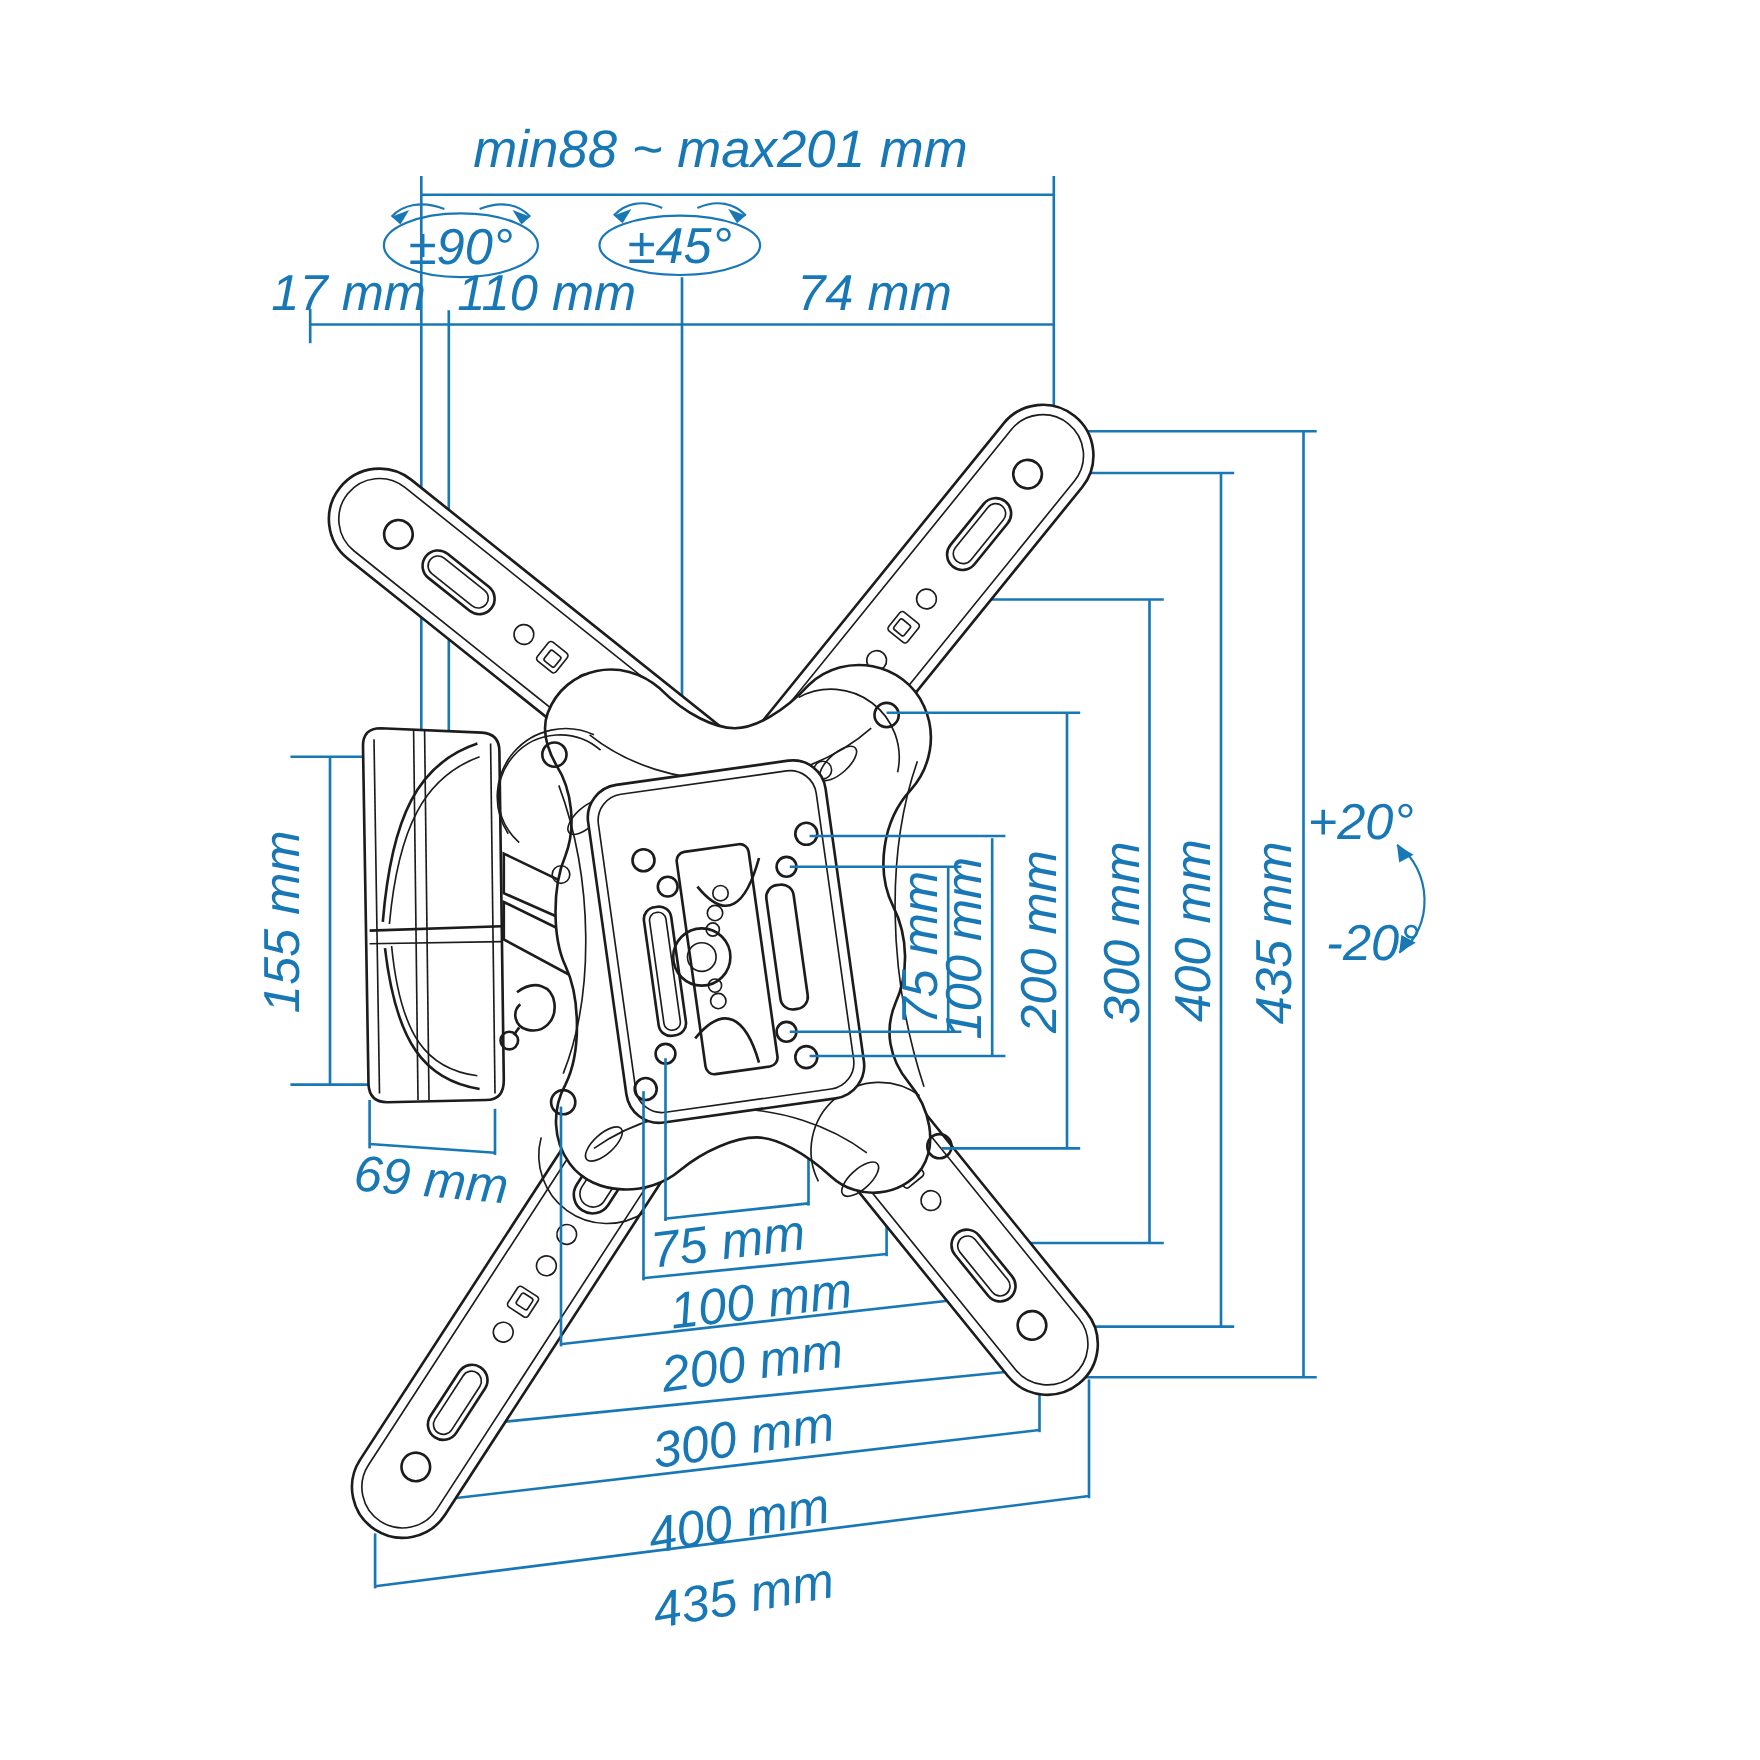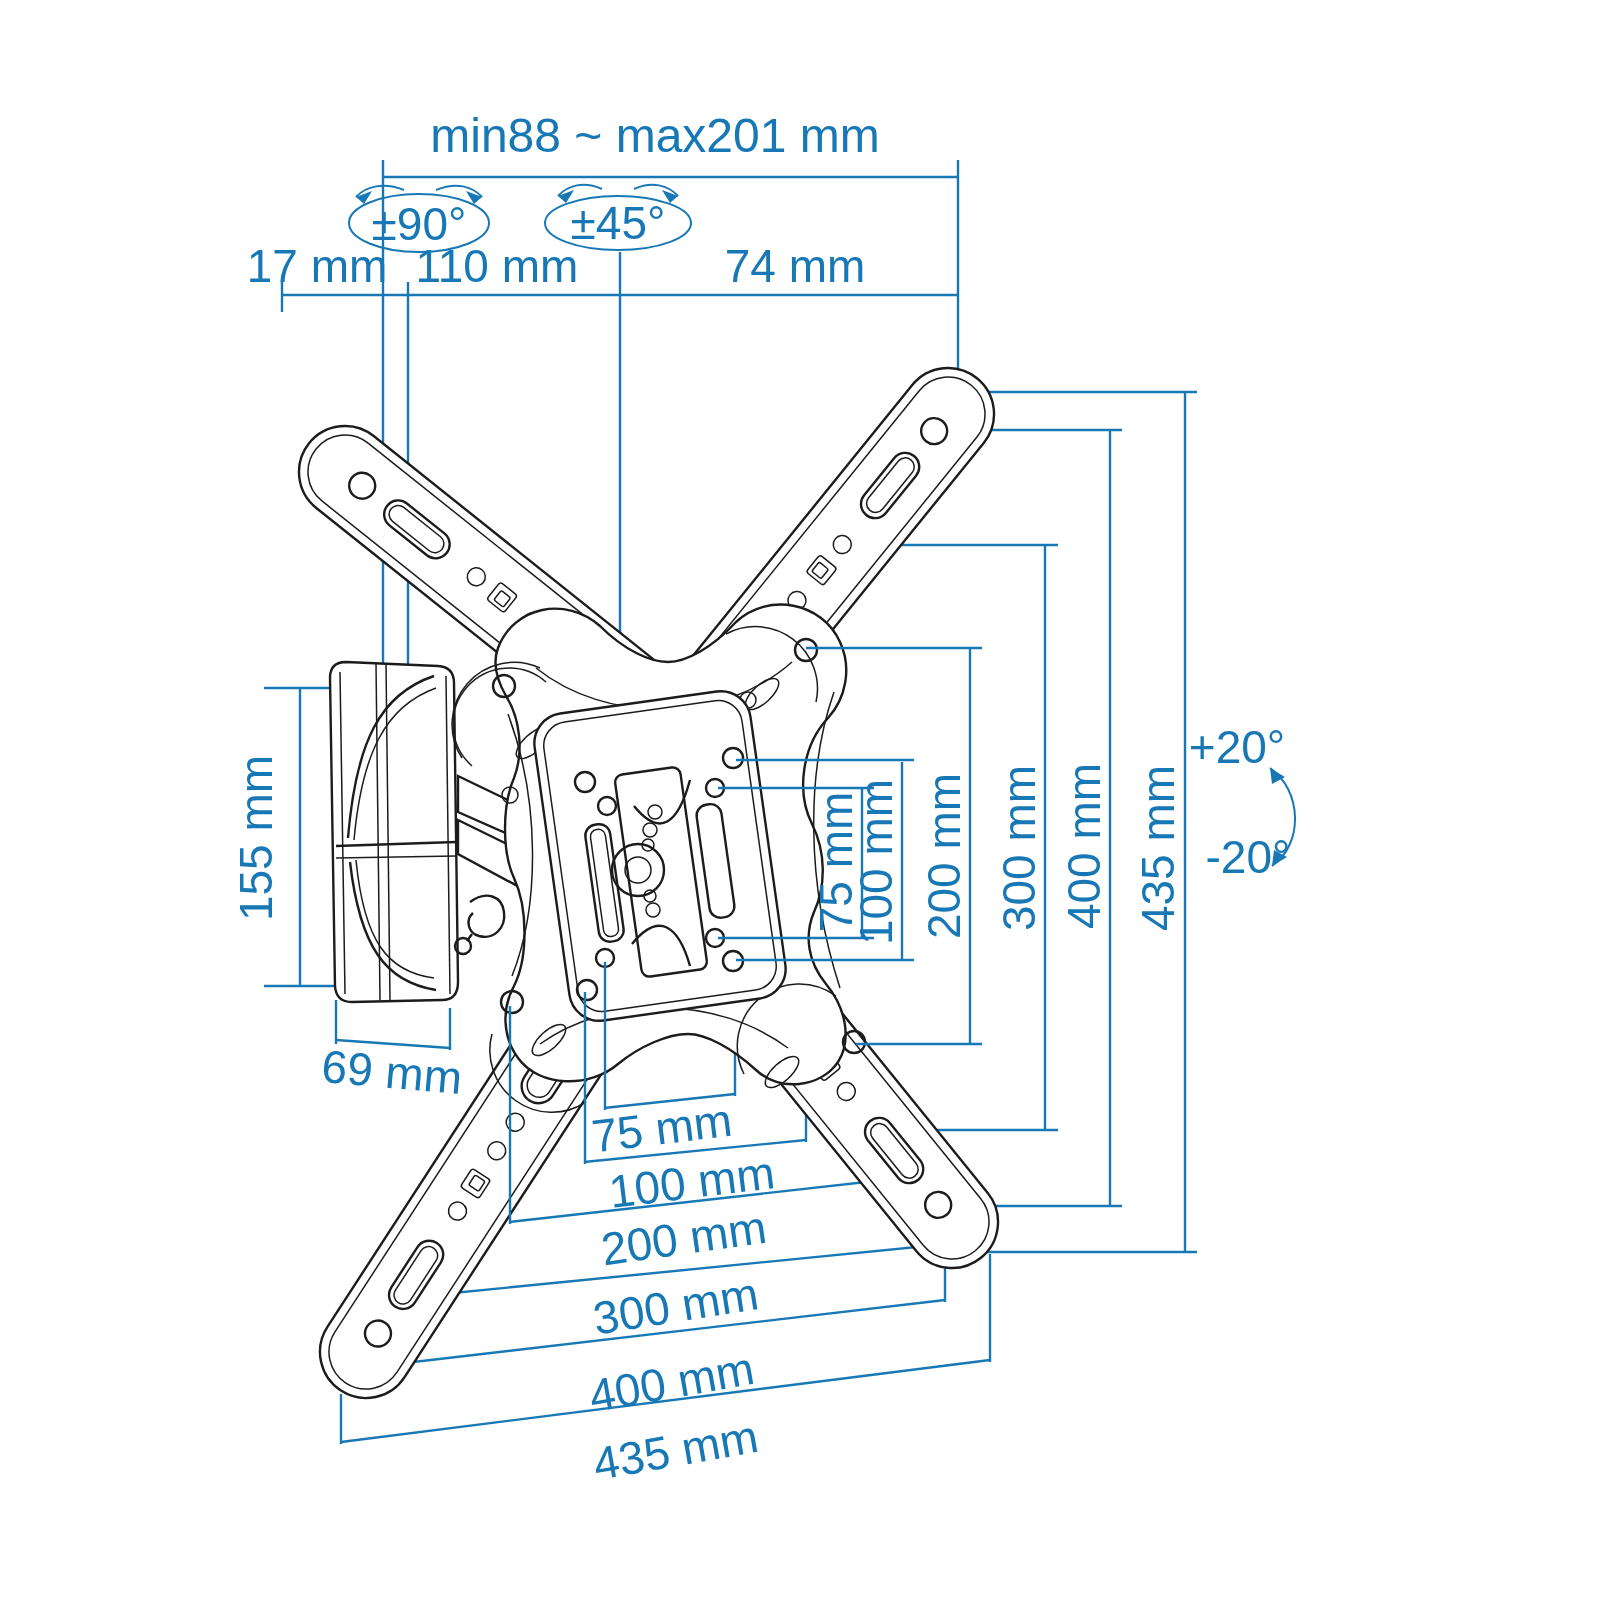--- a/index.html
+++ b/index.html
@@ -1,17 +1,17 @@
 <!DOCTYPE html>
 <html><head>
 <meta charset="utf-8">
 <style>
   html,body{margin:0;padding:0;background:#ffffff;}
   .page{position:relative;width:1600px;height:1600px;background:#fff;overflow:hidden;
-        font-family:"Liberation Sans", sans-serif;}
+        font-family:"Liberation Sans", sans-serif;font-style:italic;}
   svg{position:absolute;left:0;top:0;}
   
   .dl{stroke:#1878b5;stroke-width:2.4;fill:none;}
   .dl-thin{stroke:#1878b5;stroke-width:2;fill:none;}
   .ah{fill:#1878b5;stroke:none;}
   text.lbl{font-size:46px;fill:#1878b5;text-anchor:middle;}
   text.lbl-big{font-size:48px;fill:#1878b5;text-anchor:middle;}
   
   .k2{stroke:#1c1c1c;stroke-width:2.4;fill:none;}
   .k2f{stroke:#1c1c1c;stroke-width:2.4;fill:#ffffff;}

